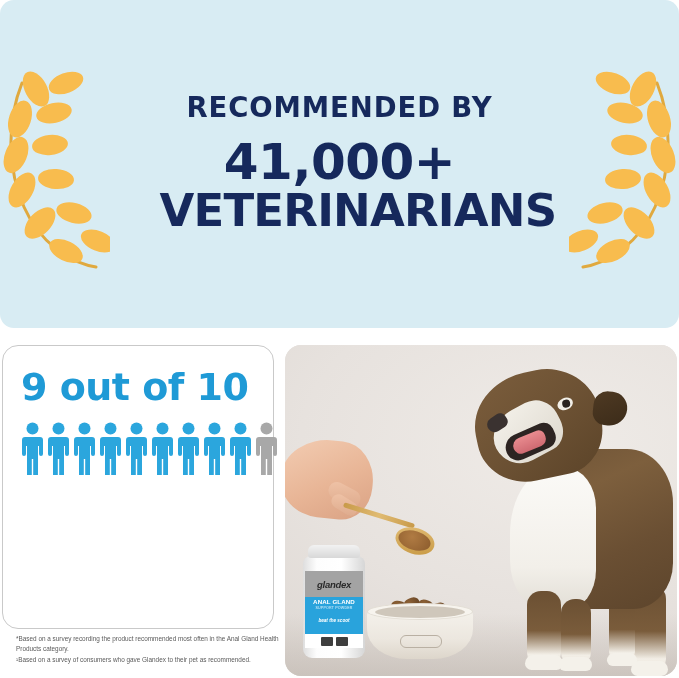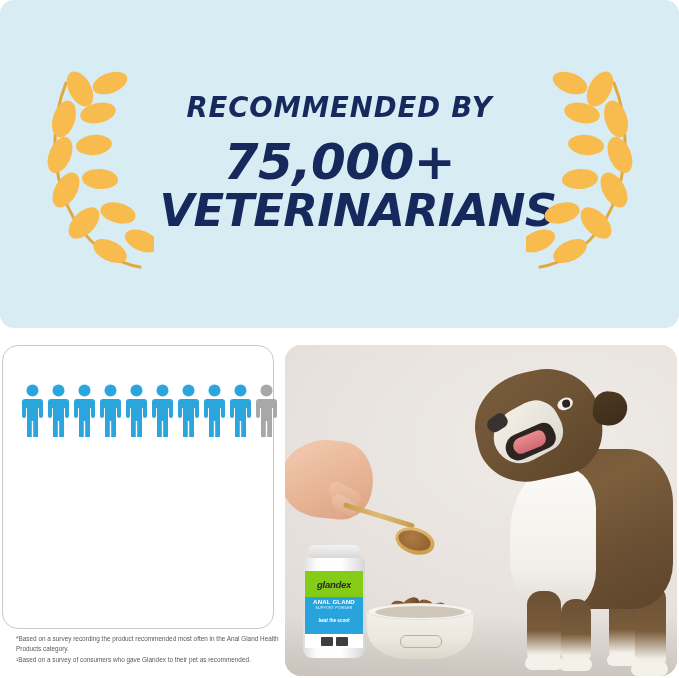--- a/index.html
+++ b/index.html
@@ -24,22 +24,21 @@
     height: 328px;
     background: #d8ecf3;
     border-radius: 14px;
     overflow: hidden;
   }
   .award-inner {
     position: absolute;
     left: 0; top: 0; right: 0; bottom: 0;
     display: flex;
     align-items: center;
-    justify-content: center;
-    font-style: italic;
+    justify-content: space-between;
   }
   .laurel {
     width: 110px;
     height: 215px;
     flex: 0 0 auto;
   }
   .laurel-left { margin-right: 6px; }
   .laurel-right { margin-left: 6px; transform: scaleX(-1); }
 
   .award-text {
@@ -236,21 +235,21 @@
   .bottle-body {
     position: absolute;
     left: 0; top: 11px;
     width: 62px; height: 102px;
     background: linear-gradient(to right, #dedede 0%, #fdfdfd 22%, #ffffff 62%, #d6d6d6 100%);
     border-radius: 8px 8px 9px 9px;
   }
   .label-top {
     position: absolute; left: 2px; top: 26px;
     width: 58px; height: 26px;
-    background: #84cc16;
+    background: #a3a3a3;
     font-family: "Liberation Sans", sans-serif;
   }
   .label-brand {
     position: absolute; left: 0; top: 8px; width: 58px;
     text-align: center;
     font-size: 9.5px;
     font-style: italic;
     font-weight: bold;
     color: #2a2a2a;
     letter-spacing: -0.3px;
@@ -441,21 +440,21 @@
         <ellipse cx="56" cy="122" rx="18" ry="10" transform="rotate(4 56 122)"></ellipse>
         <ellipse cx="40" cy="166" rx="11" ry="19" transform="rotate(44 40 166)"></ellipse>
         <ellipse cx="74" cy="156" rx="18" ry="10" transform="rotate(14 74 156)"></ellipse>
         <ellipse cx="66" cy="194" rx="18" ry="10" transform="rotate(26 66 194)"></ellipse>
         <ellipse cx="98" cy="184" rx="18" ry="10" transform="rotate(22 98 184)"></ellipse>
       </g>
     </svg>
 
     <div class="award-text">
       <div class="award-kicker">RECOMMENDED BY</div>
-      <div class="award-number">75,000+</div>
+      <div class="award-number">41,000+</div>
       <div class="award-word">VETERINARIANS</div>
     </div>
 
     <svg class="laurel laurel-right" viewBox="0 0 110 215">
       <path d="M96 210 C 70 206, 40 186, 24 150 C 8 114, 6 66, 22 26" fill="none" stroke="#e0a93e" stroke-width="3" stroke-linecap="round"></path>
       <g fill="#f8bc4e">
         <ellipse cx="36" cy="32" rx="11" ry="19" transform="rotate(-28 36 32)"></ellipse>
         <ellipse cx="66" cy="26" rx="18" ry="10" transform="rotate(-20 66 26)"></ellipse>
         <ellipse cx="20" cy="62" rx="11" ry="19" transform="rotate(18 20 62)"></ellipse>
         <ellipse cx="54" cy="56" rx="18" ry="10" transform="rotate(-12 54 56)"></ellipse>
@@ -467,20 +466,21 @@
         <ellipse cx="74" cy="156" rx="18" ry="10" transform="rotate(14 74 156)"></ellipse>
         <ellipse cx="66" cy="194" rx="18" ry="10" transform="rotate(26 66 194)"></ellipse>
         <ellipse cx="98" cy="184" rx="18" ry="10" transform="rotate(22 98 184)"></ellipse>
       </g>
     </svg>
 
   </div>
 </div>
 
 <div class="stat-card">
+  <div class="stat-headline">9 out of 10</div>
   <div class="people-row" id="people-row">
       <svg class="person" viewBox="0 0 23 53">
         <circle cx="11.5" cy="6.5" r="6" fill="#2ba6dd"></circle>
         <path d="M4 15 h15 a3 3 0 0 1 3 3 v14 a2 2 0 0 1 -4 0 v-8 h-1 v29 a2.4 2.4 0 0 1 -4.8 0 v-16 h-1.4 v16 a2.4 2.4 0 0 1 -4.8 0 v-29 h-1 v8 a2 2 0 0 1 -4 0 v-14 a3 3 0 0 1 3 -3 z" fill="#2ba6dd"></path>
       </svg>
       <svg class="person" viewBox="0 0 23 53">
         <circle cx="11.5" cy="6.5" r="6" fill="#2ba6dd"></circle>
         <path d="M4 15 h15 a3 3 0 0 1 3 3 v14 a2 2 0 0 1 -4 0 v-8 h-1 v29 a2.4 2.4 0 0 1 -4.8 0 v-16 h-1.4 v16 a2.4 2.4 0 0 1 -4.8 0 v-29 h-1 v8 a2 2 0 0 1 -4 0 v-14 a3 3 0 0 1 3 -3 z" fill="#2ba6dd"></path>
       </svg>
       <svg class="person" viewBox="0 0 23 53">

